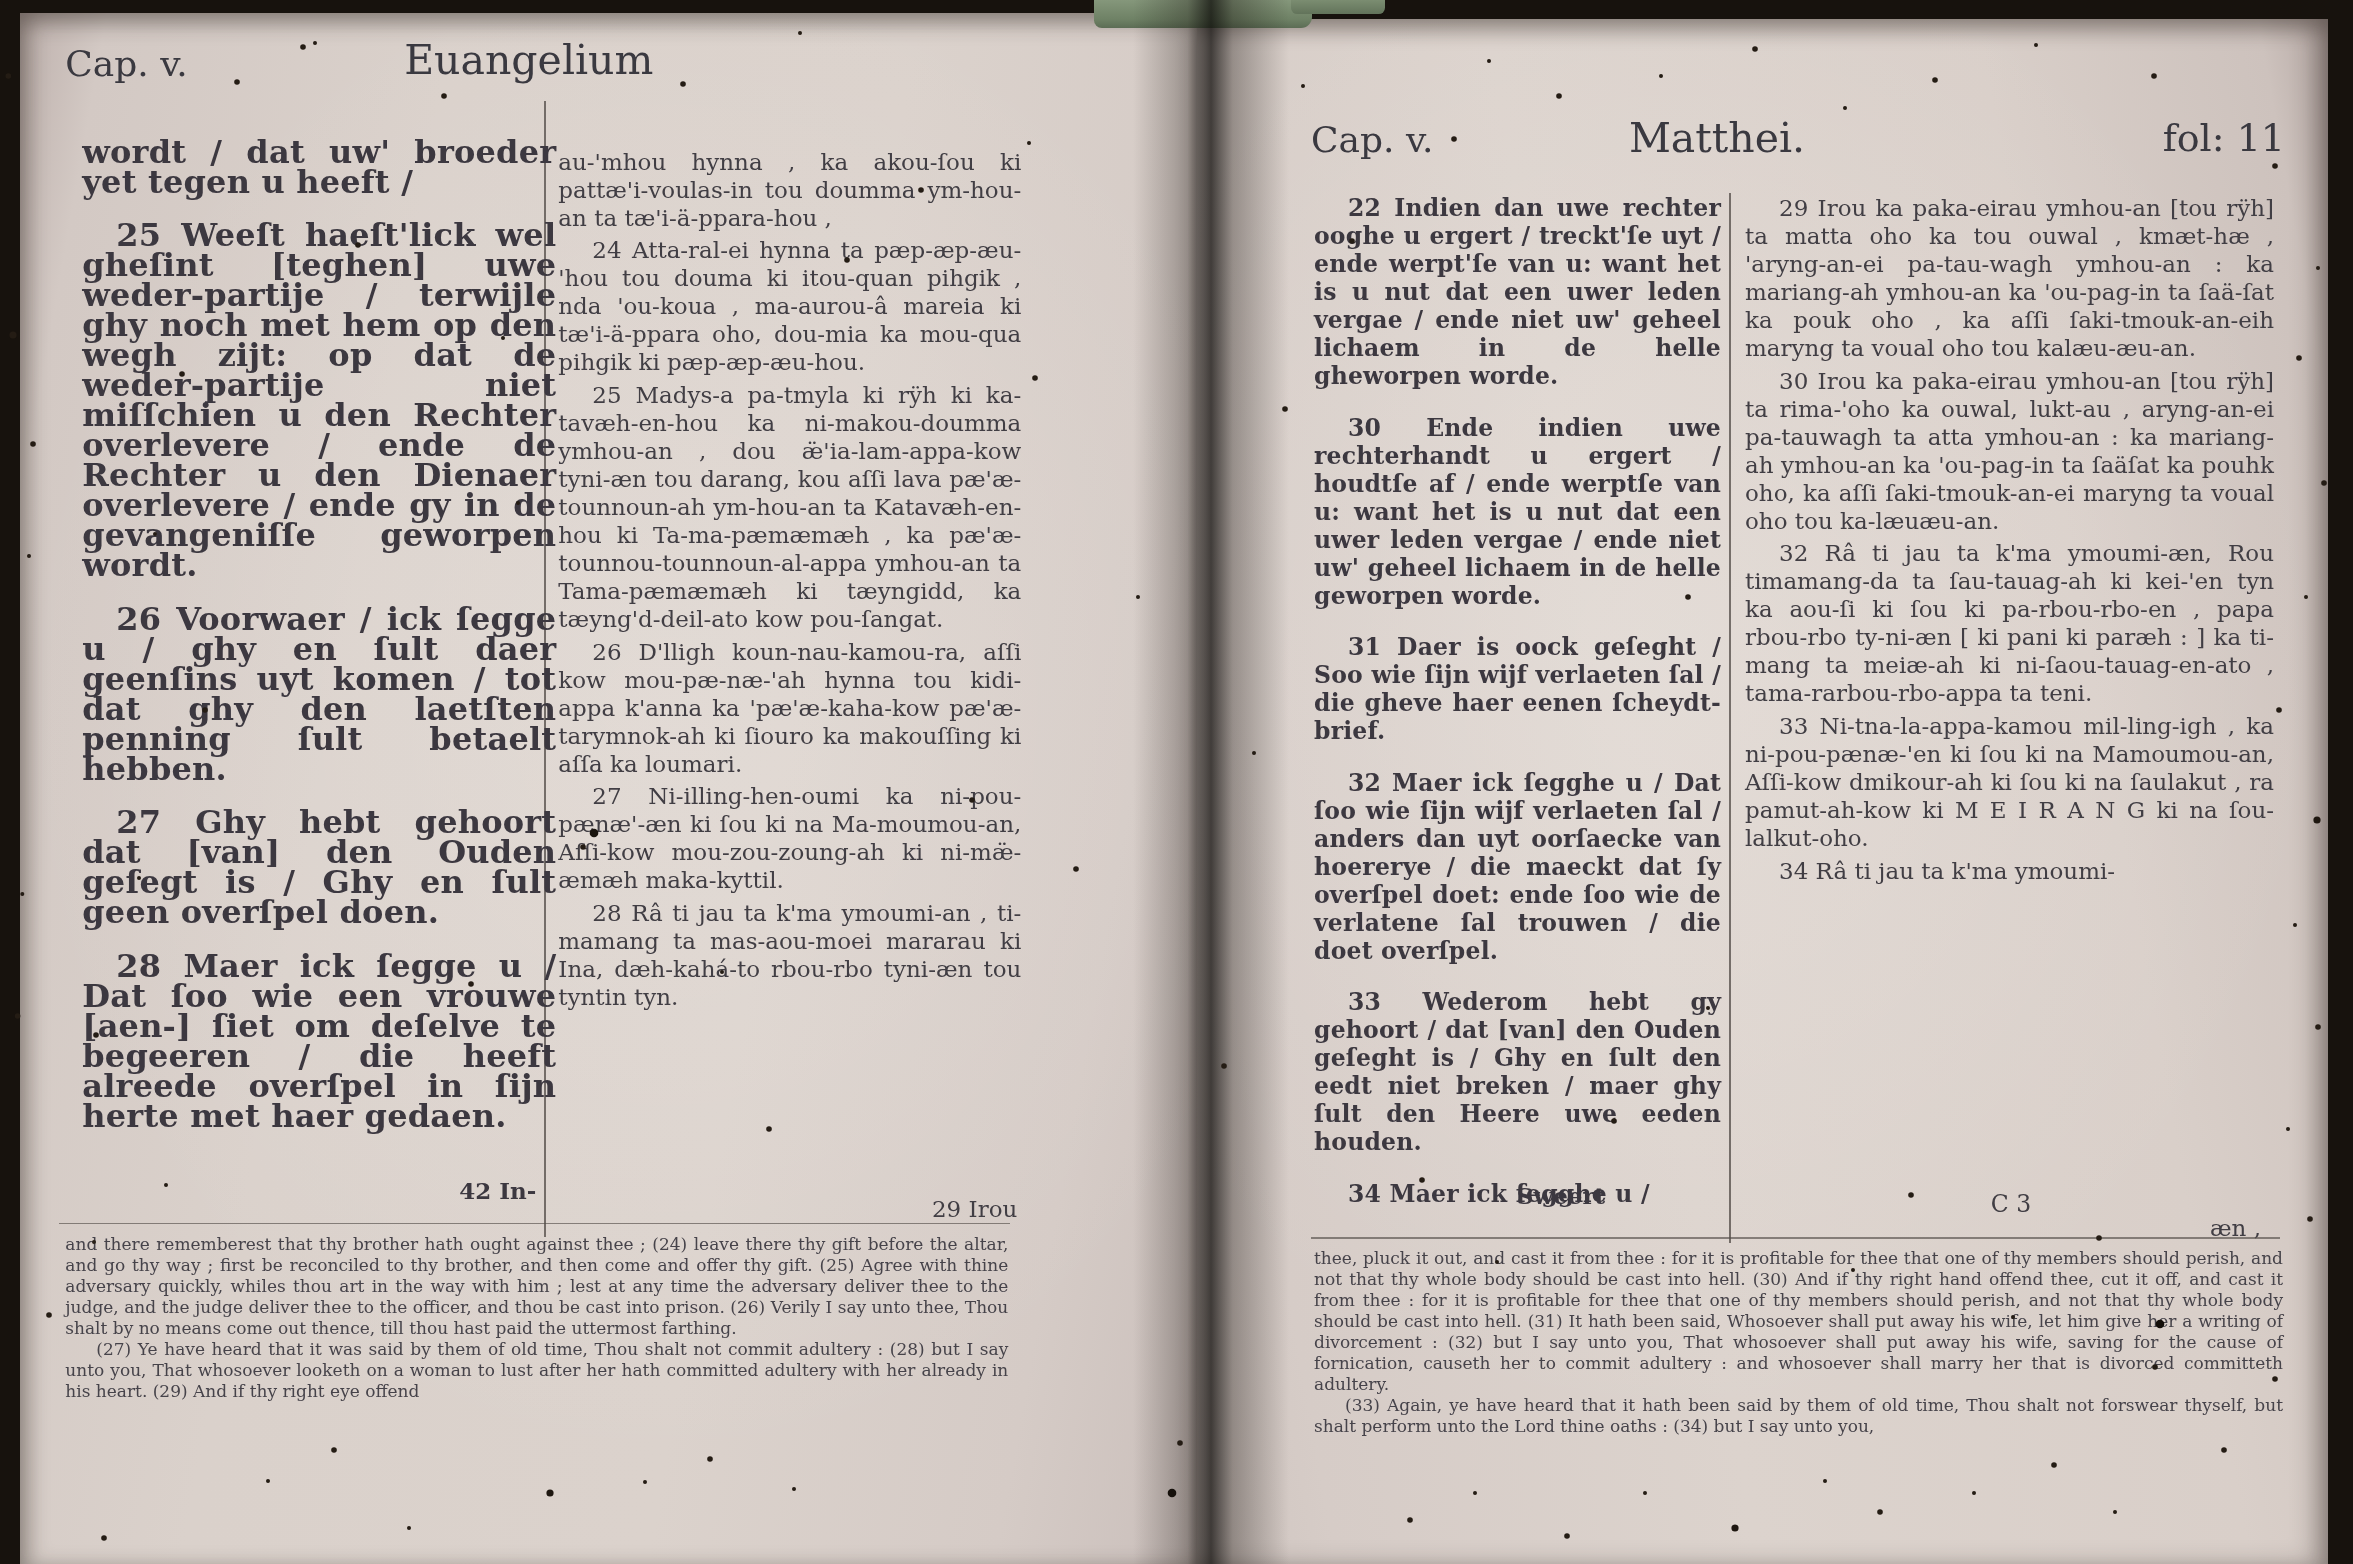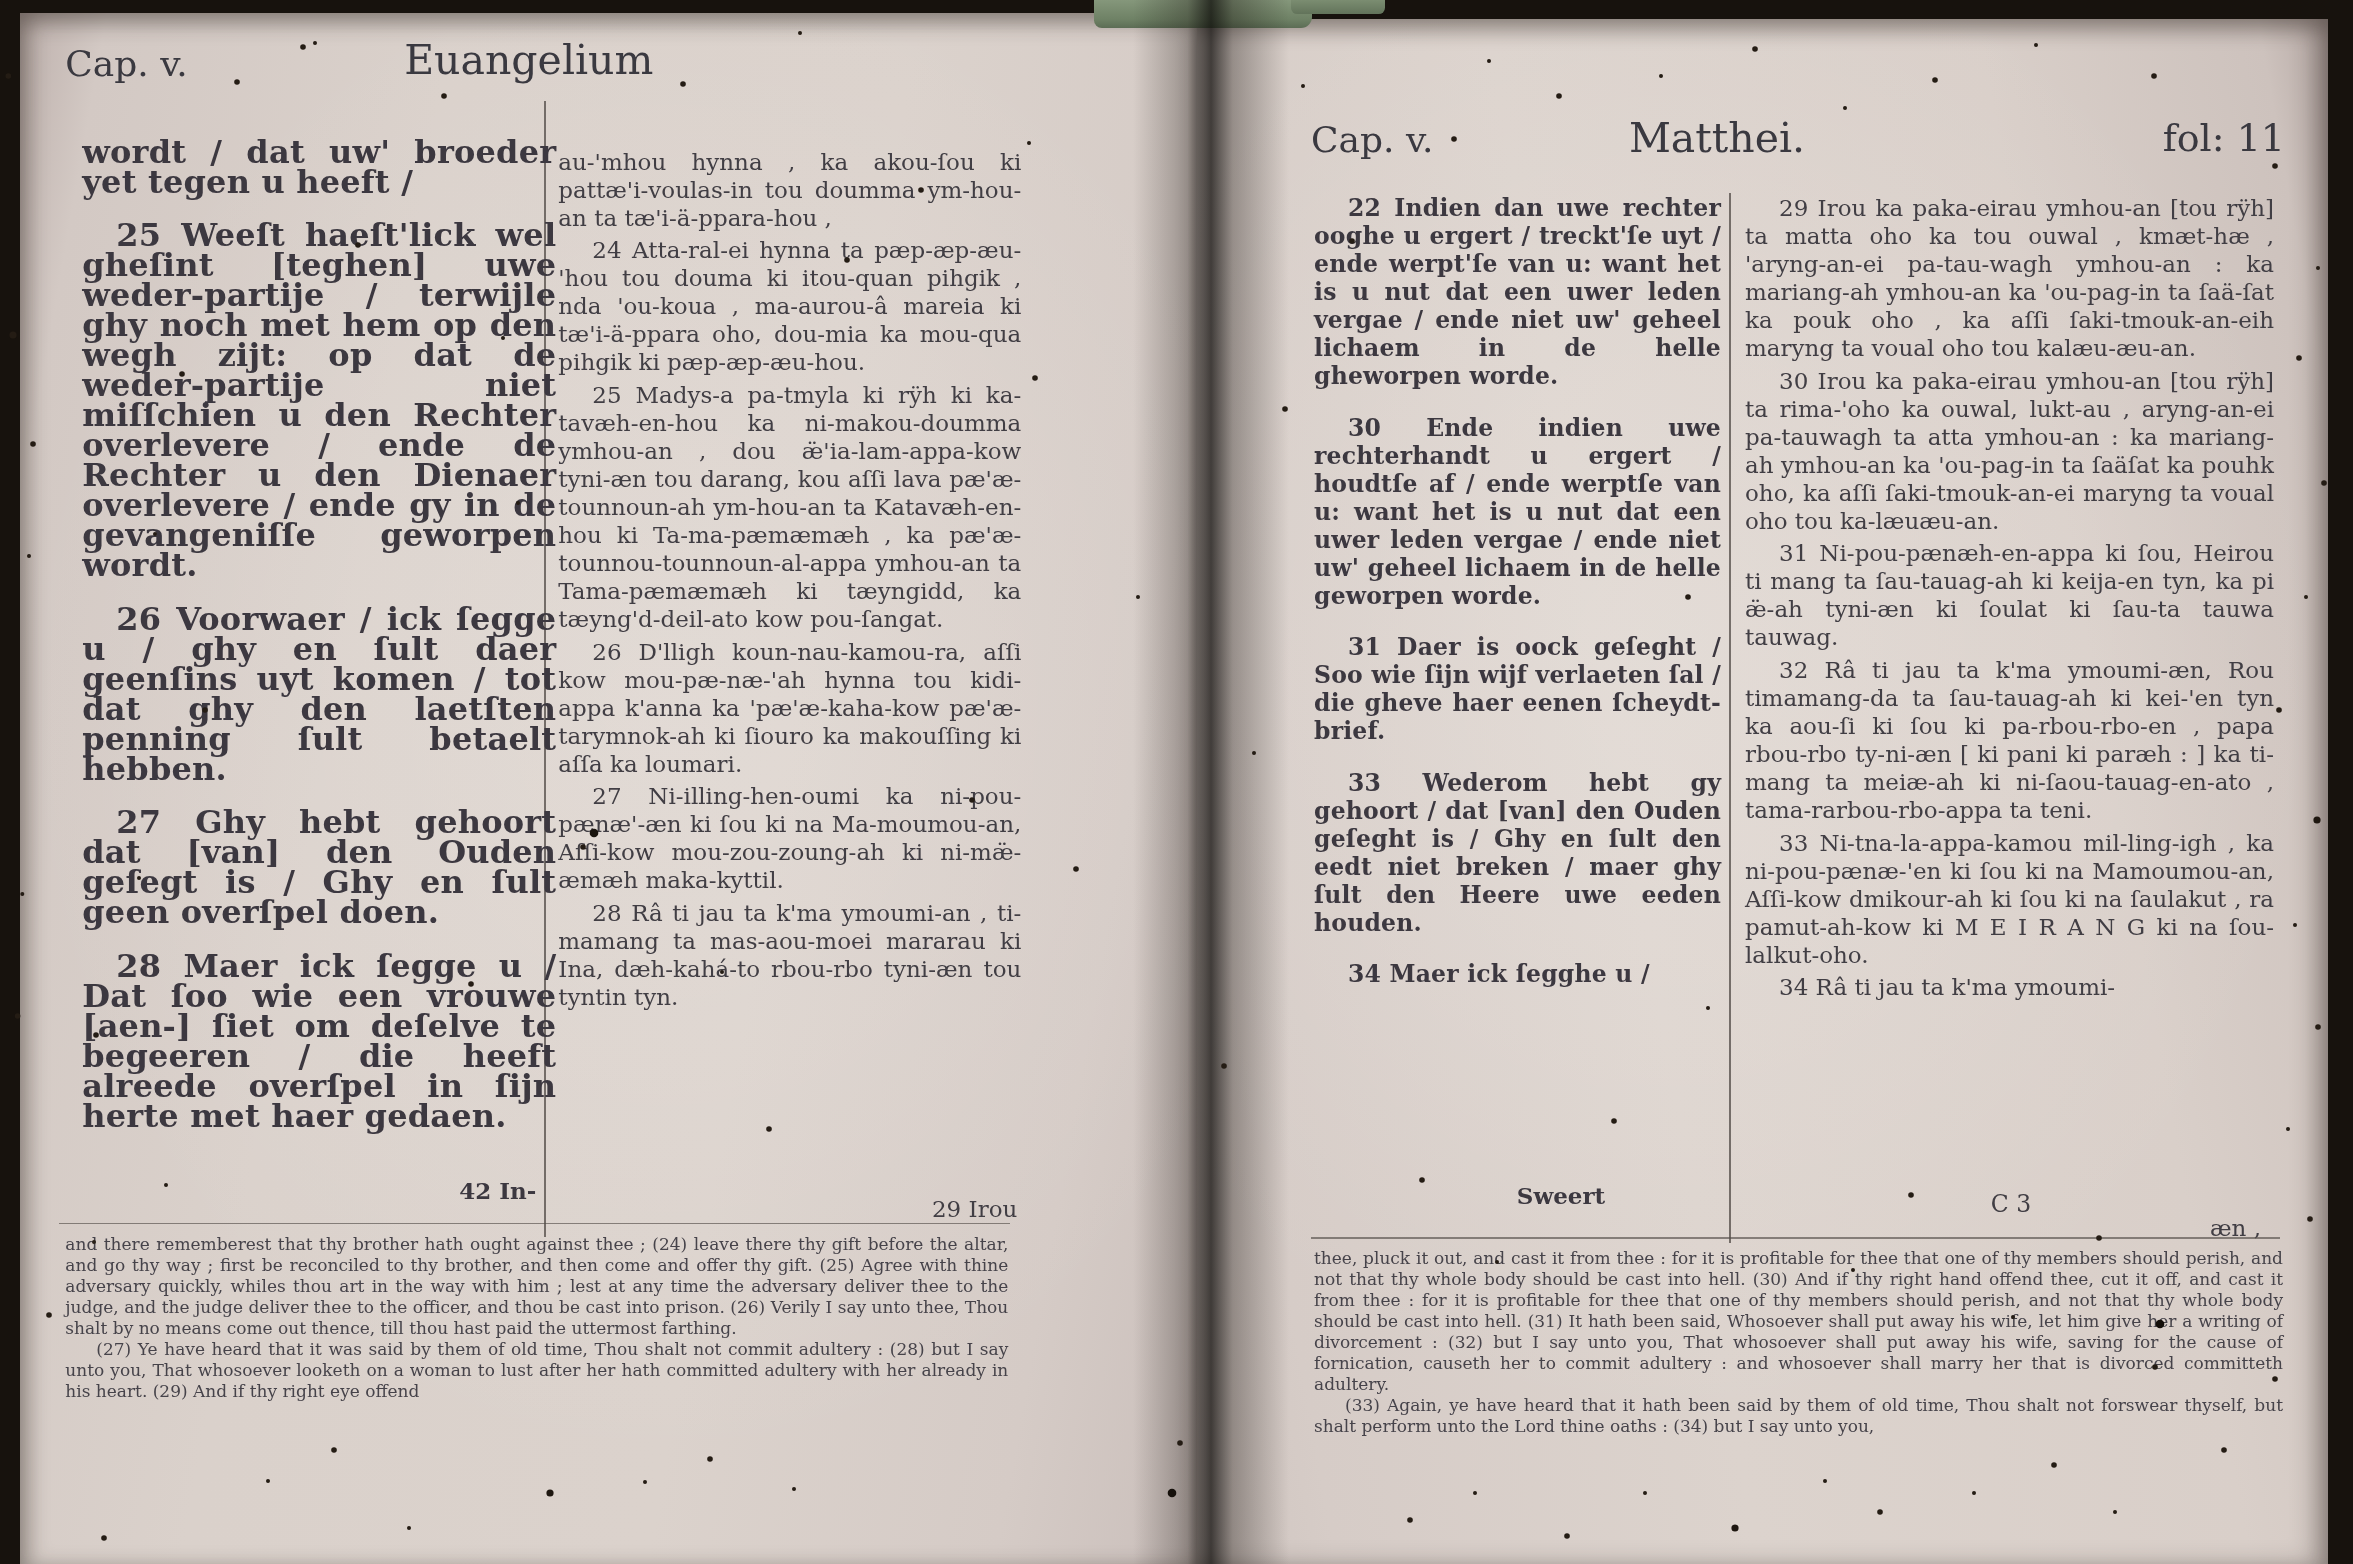--- a/index.html
+++ b/index.html
@@ -156,28 +156,28 @@
     <div class="hdr rp-chapter">Cap. v.</div>
     <div class="hdr rp-title">Matthei.</div>
     <div class="hdr rp-folio">fol: 11</div>
 
     <div class="vrule rp-vrule"></div>
 
     <div class="col rp-dutch blackletter dutchcol">
       <p>22 Indien dan uwe rechter ooghe u ergert / treckt'ſe uyt / ende werpt'ſe van u: want het is u nut dat een uwer leden vergae / ende niet uw' geheel lichaem in de helle gheworpen worde.</p>
       <p>30 Ende indien uwe rechterhandt u ergert / houdtſe af / ende werptſe van u: want het is u nut dat een uwer leden vergae / ende niet uw' geheel lichaem in de helle geworpen worde.</p>
       <p>31 Daer is oock geſeght / Soo wie ſijn wijf verlaeten ſal / die gheve haer eenen ſcheydt-brief.</p>
+      <p>32 Maer ick ſegghe u / Dat ſoo wie ſijn wijf verlaeten ſal / anders dan uyt oorſaecke van hoererye / die maeckt dat ſy overſpel doet: ende ſoo wie de verlatene ſal trouwen / die doet overſpel.</p>
       <p>33 Wederom hebt gy gehoort / dat [van] den Ouden geſeght is / Ghy en ſult den eedt niet breken / maer ghy ſult den Heere uwe eeden houden.</p>
       <p>34 Maer ick ſegghe u /</p>
     </div>
 
     <div class="col rp-formosan roman formosancol">
       <p>29 Irou ka paka-eirau ymhou-an [tou rÿh] ta matta oho ka tou ouwal , kmæt-hæ , 'aryng-an-ei pa-tau-wagh ymhou-an : ka mariang-ah ymhou-an ka 'ou-pag-in ta ſaä-ſat ka pouk oho , ka aſſi ſaki-tmouk-an-eih maryng ta voual oho tou kalæu-æu-an.</p>
       <p>30 Irou ka paka-eirau ymhou-an [tou rÿh] ta rima-'oho ka ouwal, lukt-au , aryng-an-ei pa-tauwagh ta atta ymhou-an : ka mariang-ah ymhou-an ka 'ou-pag-in ta ſaäſat ka pouhk oho, ka aſſi ſaki-tmouk-an-ei maryng ta voual oho tou ka-læuæu-an.</p>
-      <p>31 Ni-pou-pænæh-en-appa ki ſou, Heirou ti mang ta ſau-tauag-ah ki keija-en tyn, ka pi æ̈-ah tyni-æn ki ſoulat ki ſau-ta tauwa tauwag.</p>
       <p>32 Râ ti jau ta k'ma ymoumi-æn, Rou timamang-da ta ſau-tauag-ah ki kei-'en tyn ka aou-ſi ki ſou ki pa-rbou-rbo-en , papa rbou-rbo ty-ni-æn [ ki pani ki paræh : ] ka ti-mang ta meiæ-ah ki ni-ſaou-tauag-en-ato , tama-rarbou-rbo-appa ta teni.</p>
       <p>33 Ni-tna-la-appa-kamou mil-ling-igh , ka ni-pou-pænæ-'en ki ſou ki na Mamoumou-an, Aſſi-kow dmikour-ah ki ſou ki na ſaulakut , ra pamut-ah-kow ki M E I R A N G ki na ſou-lalkut-oho.</p>
       <p>34 Râ ti jau ta k'ma ymoumi-</p>
     </div>
 
     <div class="catchword rp-dutch-catch">Sweert</div>
     <div class="catchword rp-signature roman">C 3</div>
     <div class="catchword rp-form-catch roman">æn ,</div>
 
     <div class="footrule rp-footrule"></div>

